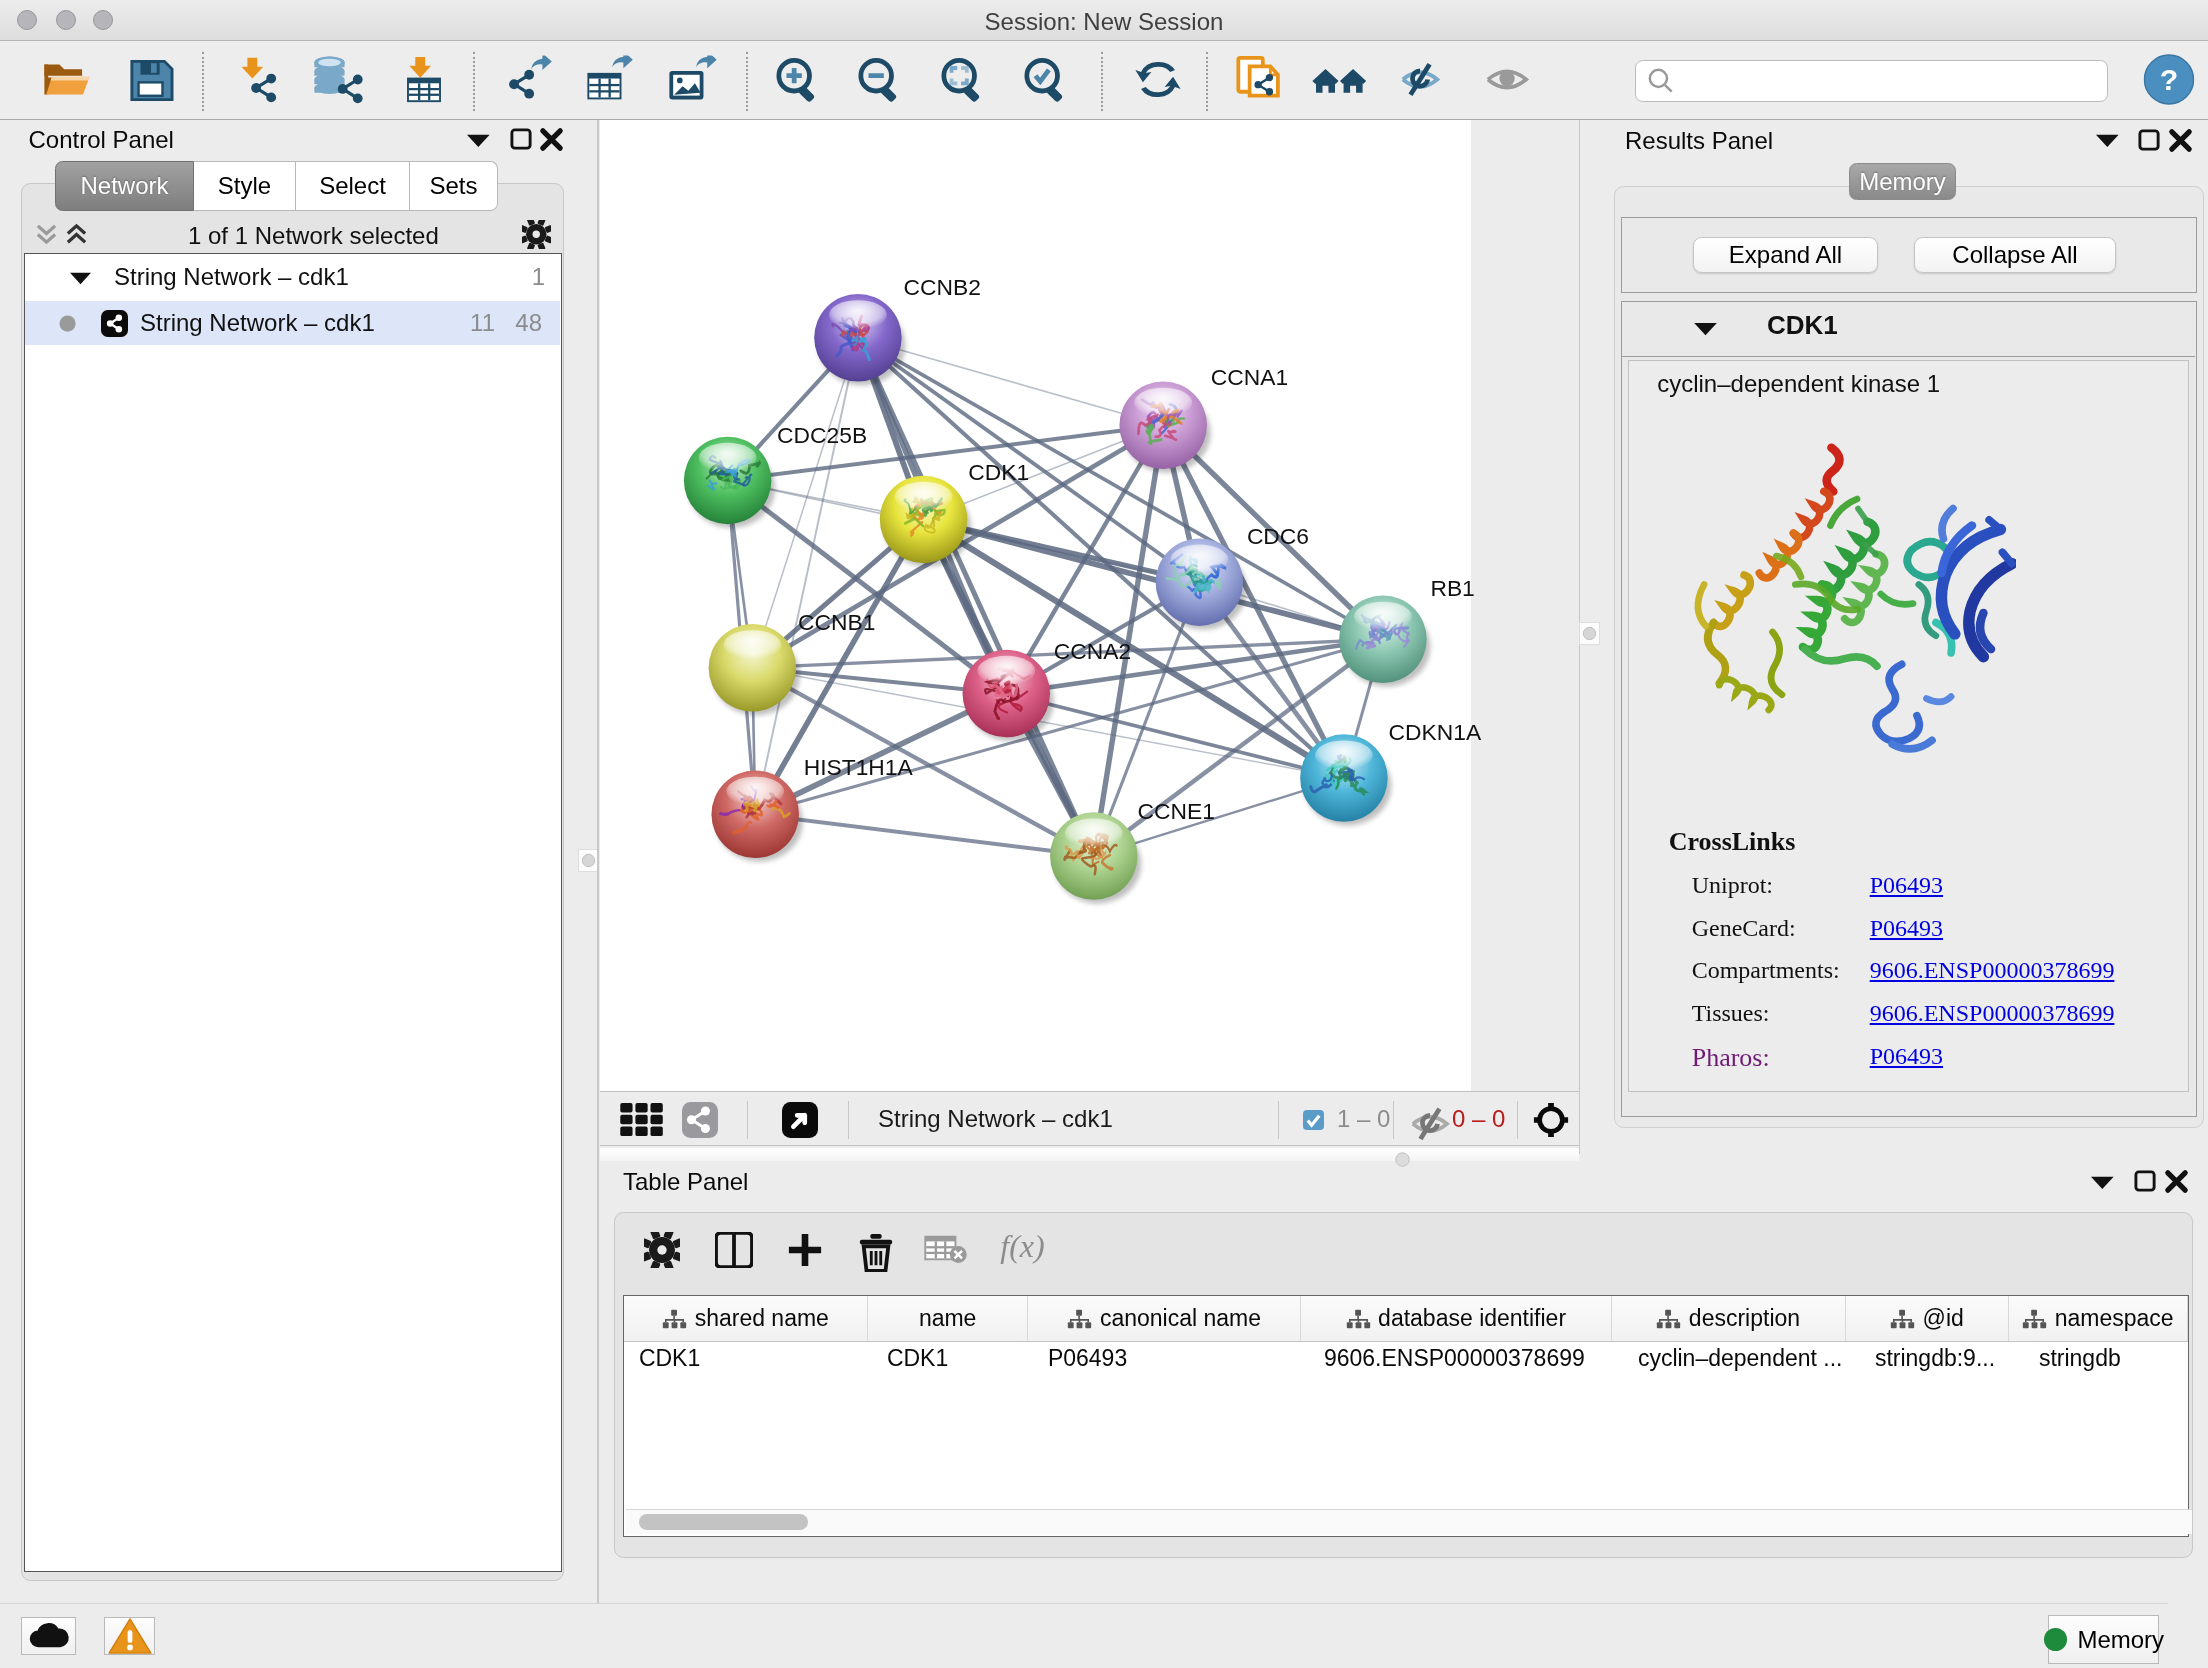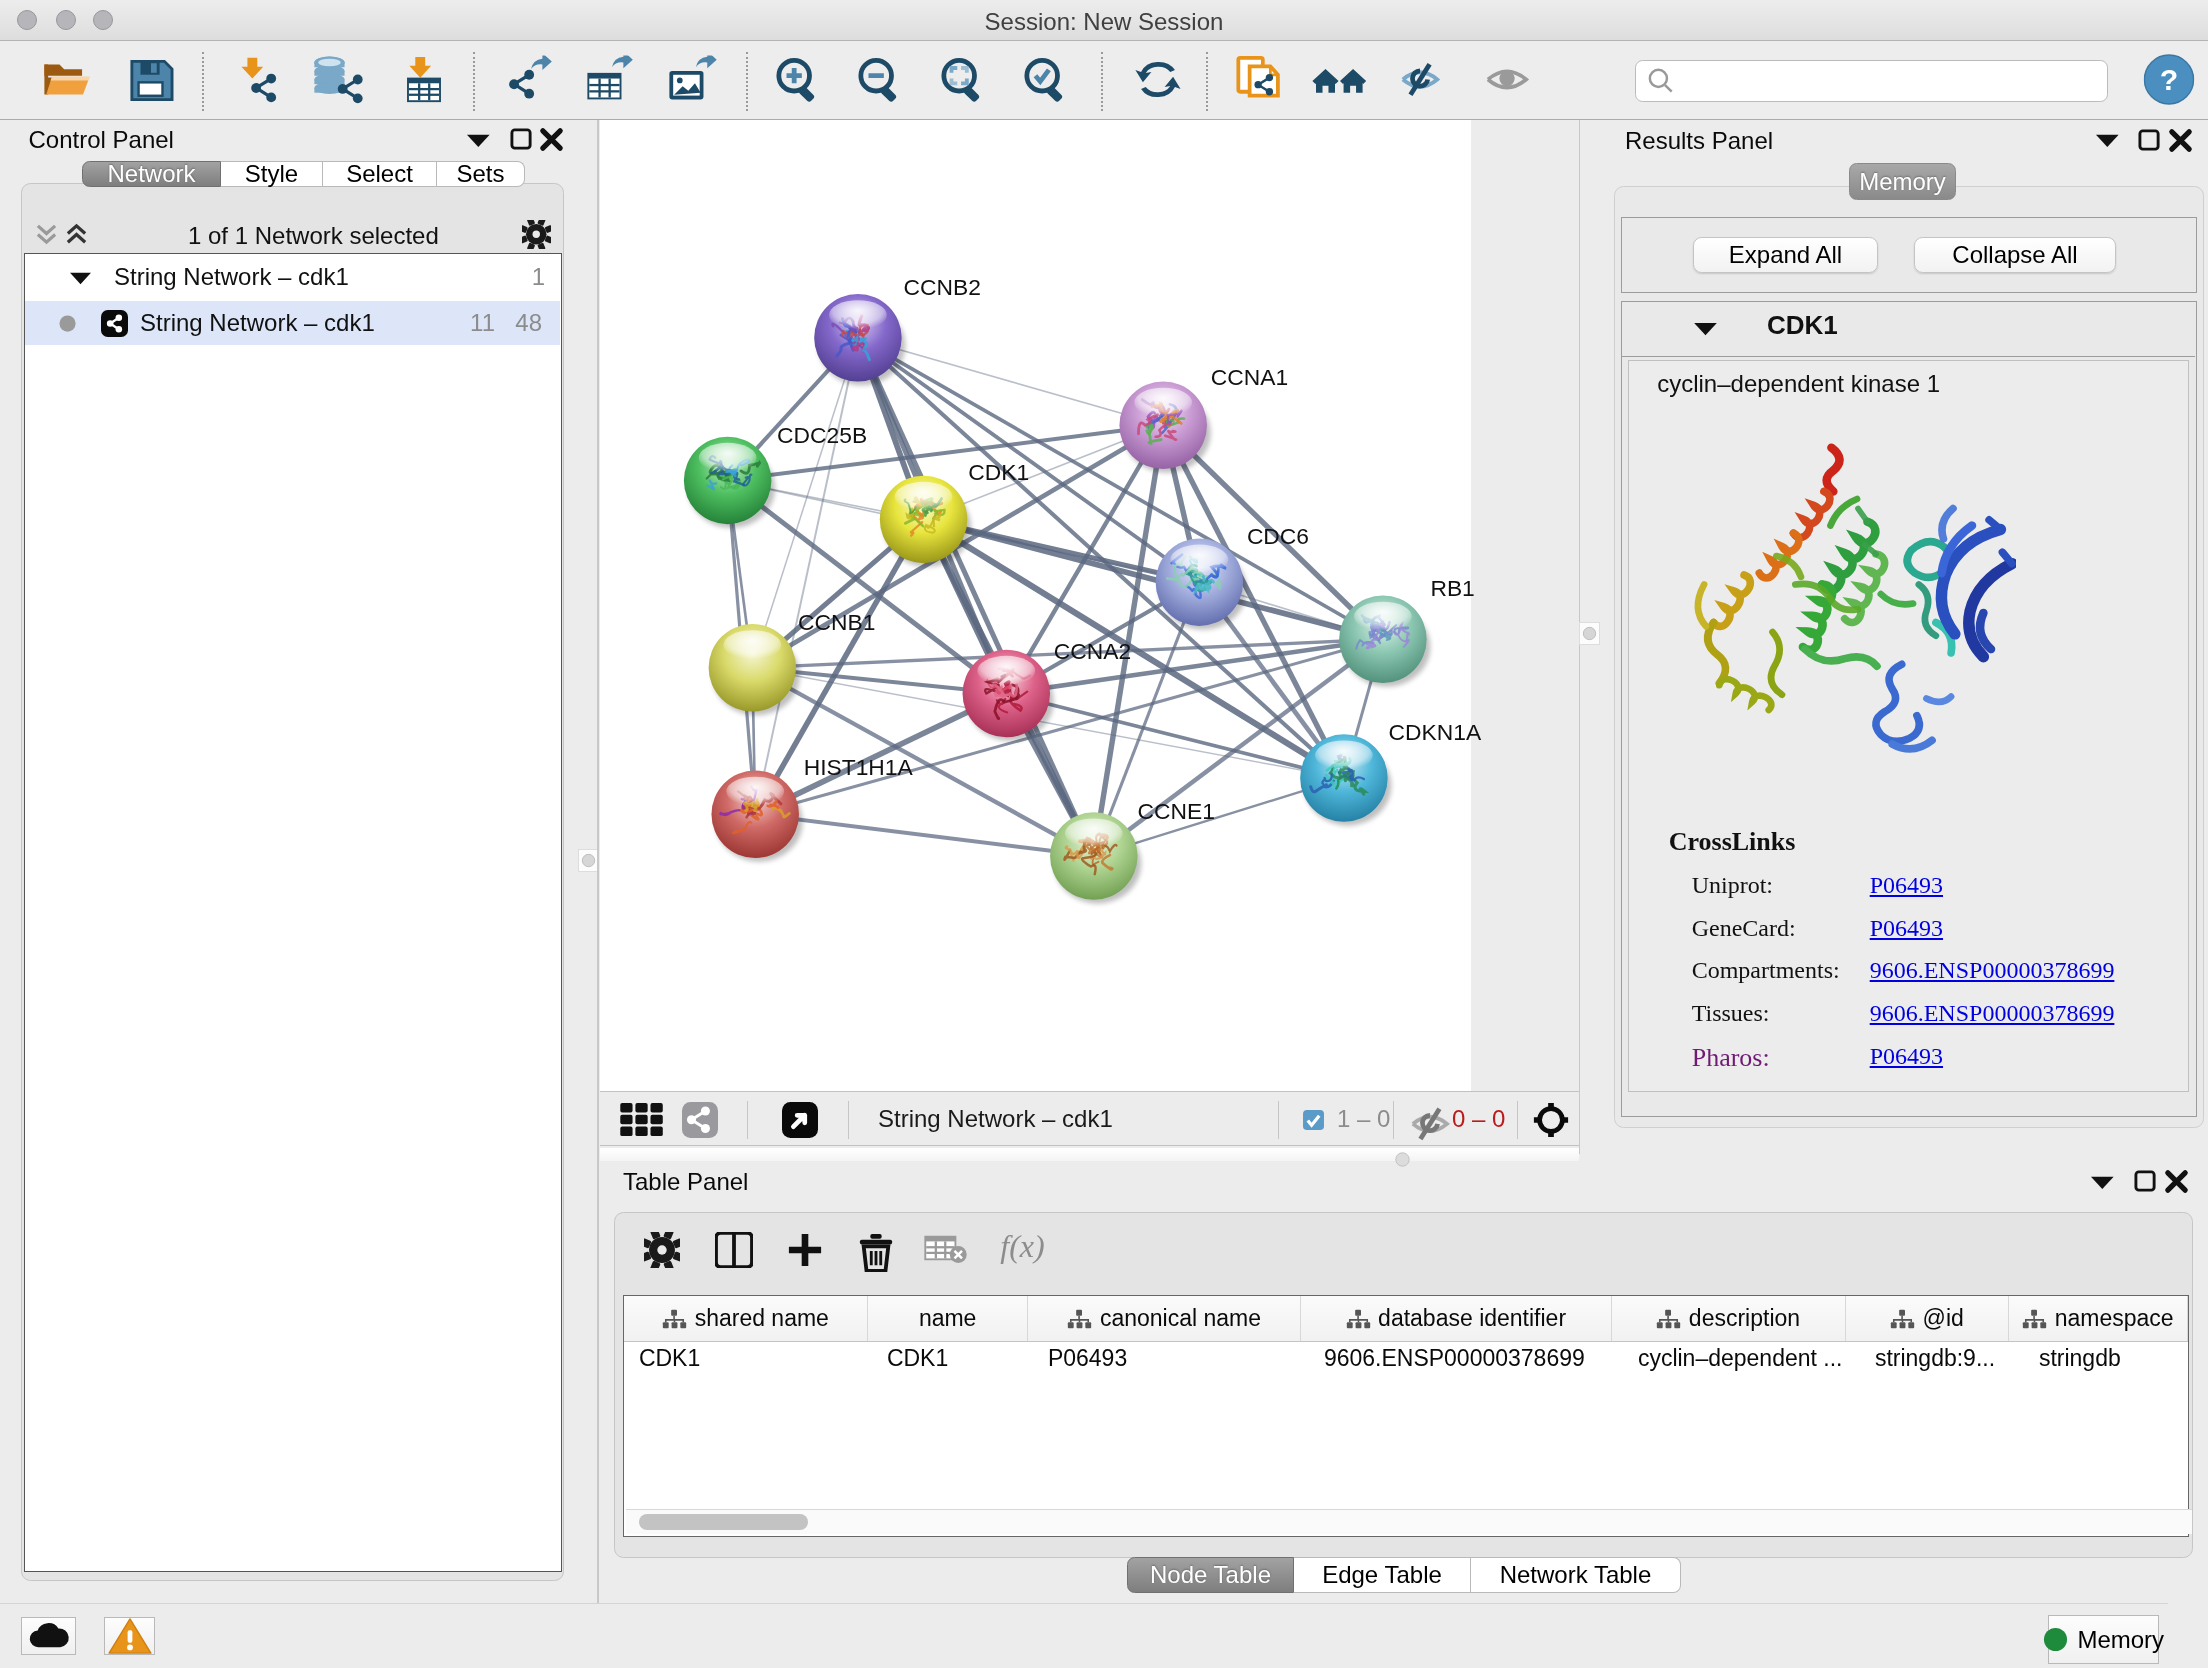--- a/index.html
+++ b/index.html
@@ -218,21 +218,21 @@
 <div class="abs " style="left:465px;top:132px"><svg width="28.5" height="17" viewBox="0 0 30 18">
       <path d="M2 3 h24 l-12 13 z" fill="#111"></path>
     </svg></div>
 <div class="abs " style="left:510px;top:128px"><svg width="23" height="23" viewBox="0 0 24 24">
       <rect x="2" y="2" width="19" height="19" rx="3" fill="none" stroke="#111" stroke-width="3"></rect>
     </svg></div>
 <div class="abs " style="left:539px;top:127px"><svg width="25" height="25" viewBox="0 0 26 26">
       <path d="M4 4 L22 22 M22 4 L4 22" stroke="#111" stroke-width="5.5" stroke-linecap="round"></path>
     </svg></div>
 <div class="abs cpbox" style=""></div>
-<div class="seg" style="left:82px;top:161px;height:26px">
+<div class="seg" style="left:55px;top:161px;height:50px">
     <div style="width:139px" class="on">Network</div>
     <div style="width:102px">Style</div>
     <div style="width:114px">Select</div>
     <div style="width:88px">Sets</div>
   </div>
 <div class="abs " style="left:34px;top:223px"><svg width="25" height="23" viewBox="0 0 26 24" style="">
       <path d="M4 3 l9 8 9-8 M4 12 l9 8 9-8" fill="none" stroke="#9a9a9a" stroke-width="3.4"></path>
     </svg></div>
 <div class="abs " style="left:64px;top:223px"><svg width="25" height="23" viewBox="0 0 26 24" style="">
       <path d="M4 20 l9-8 9 8 M4 11 l9-8 9 8" fill="none" stroke="#333" stroke-width="3.4"></path>
@@ -925,25 +925,20 @@
         <div class="abs td" style="left:424px;top:49px;width:257px">P06493</div>
         <div class="abs td" style="left:700px;top:49px;width:295px">9606.ENSP00000378699</div>
         <div class="abs td" style="left:1014px;top:49px;width:218px">cyclin–dependent ...</div>
         <div class="abs td" style="left:1251px;top:49px;width:146px">stringdb:9...</div>
         <div class="abs td" style="left:1415px;top:49px;width:162px">stringdb</div>
         <div class="hscroll">
           <div class="thumb"></div>
         </div>
       </div>
     </div>
-    <div class="seg" style="left:527px;top:411px;height:36px">
-      <div style="width:167px" class="on">Node Table</div>
-      <div style="width:177px">Edge Table</div>
-      <div style="width:210px">Network Table</div>
-    </div>
   </div>
 <div class="abs statusbar" style="">
     <div class="abs sbtn" style="left:21px;top:13.3px;width:55px;height:38px">
       <svg width="44" height="30" viewBox="0 0 46 32" style="">
         <path d="M12 28 a9 9 0 0 1 -1 -18 a12 11 0 0 1 22 -2 a8 8 0 0 1 2 20 z" fill="#111"></path>
       </svg>
     </div>
     <div class="abs sbtn" style="left:104px;top:13.3px;width:51px;height:38px">
       <svg width="44" height="38" viewBox="0 0 46 40" style="">
         <path d="M23 2 L45 38 H1 Z" fill="#e8941a" stroke="#d07f10" stroke-width="1.5" stroke-linejoin="round"></path>

